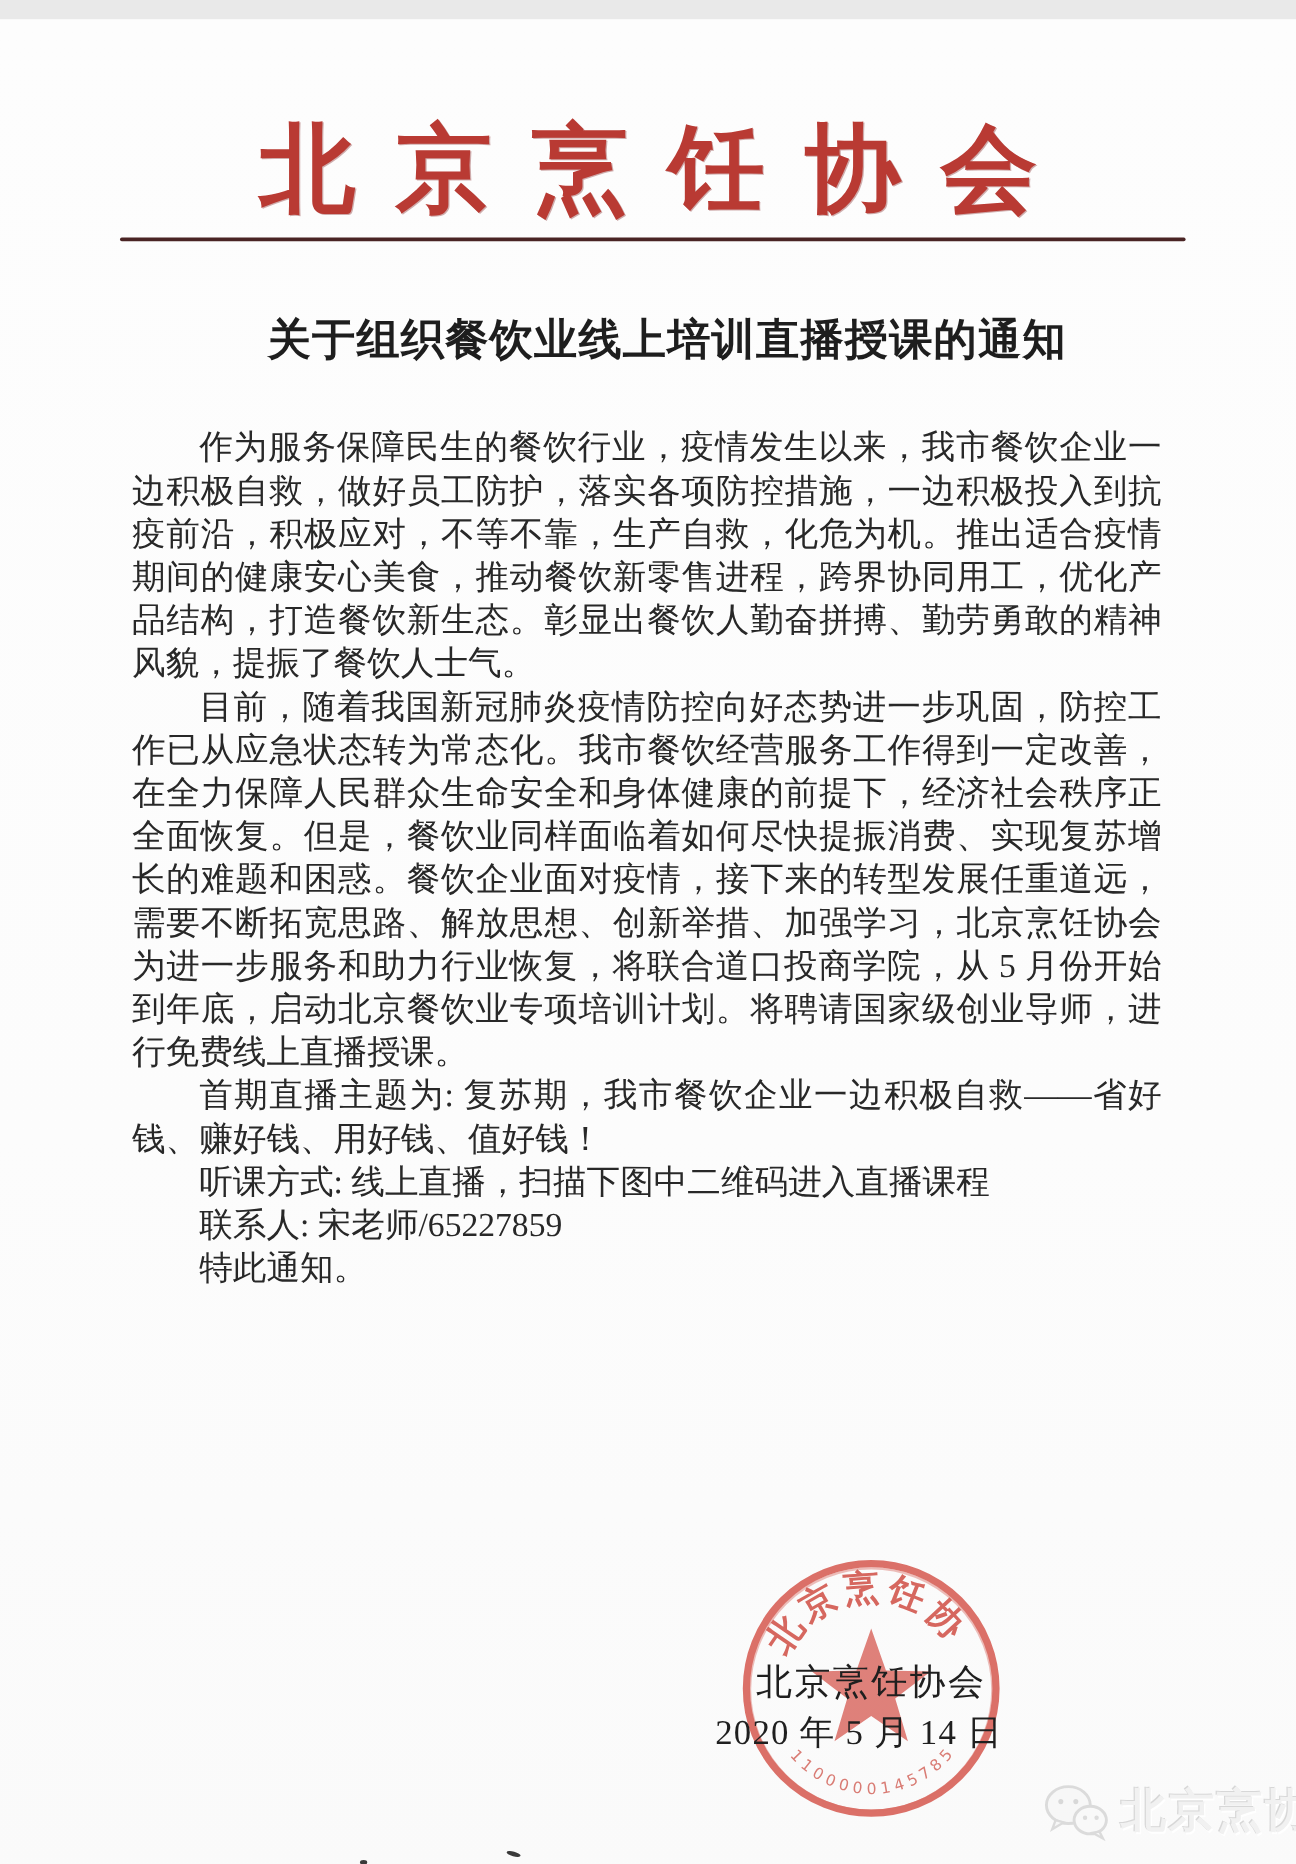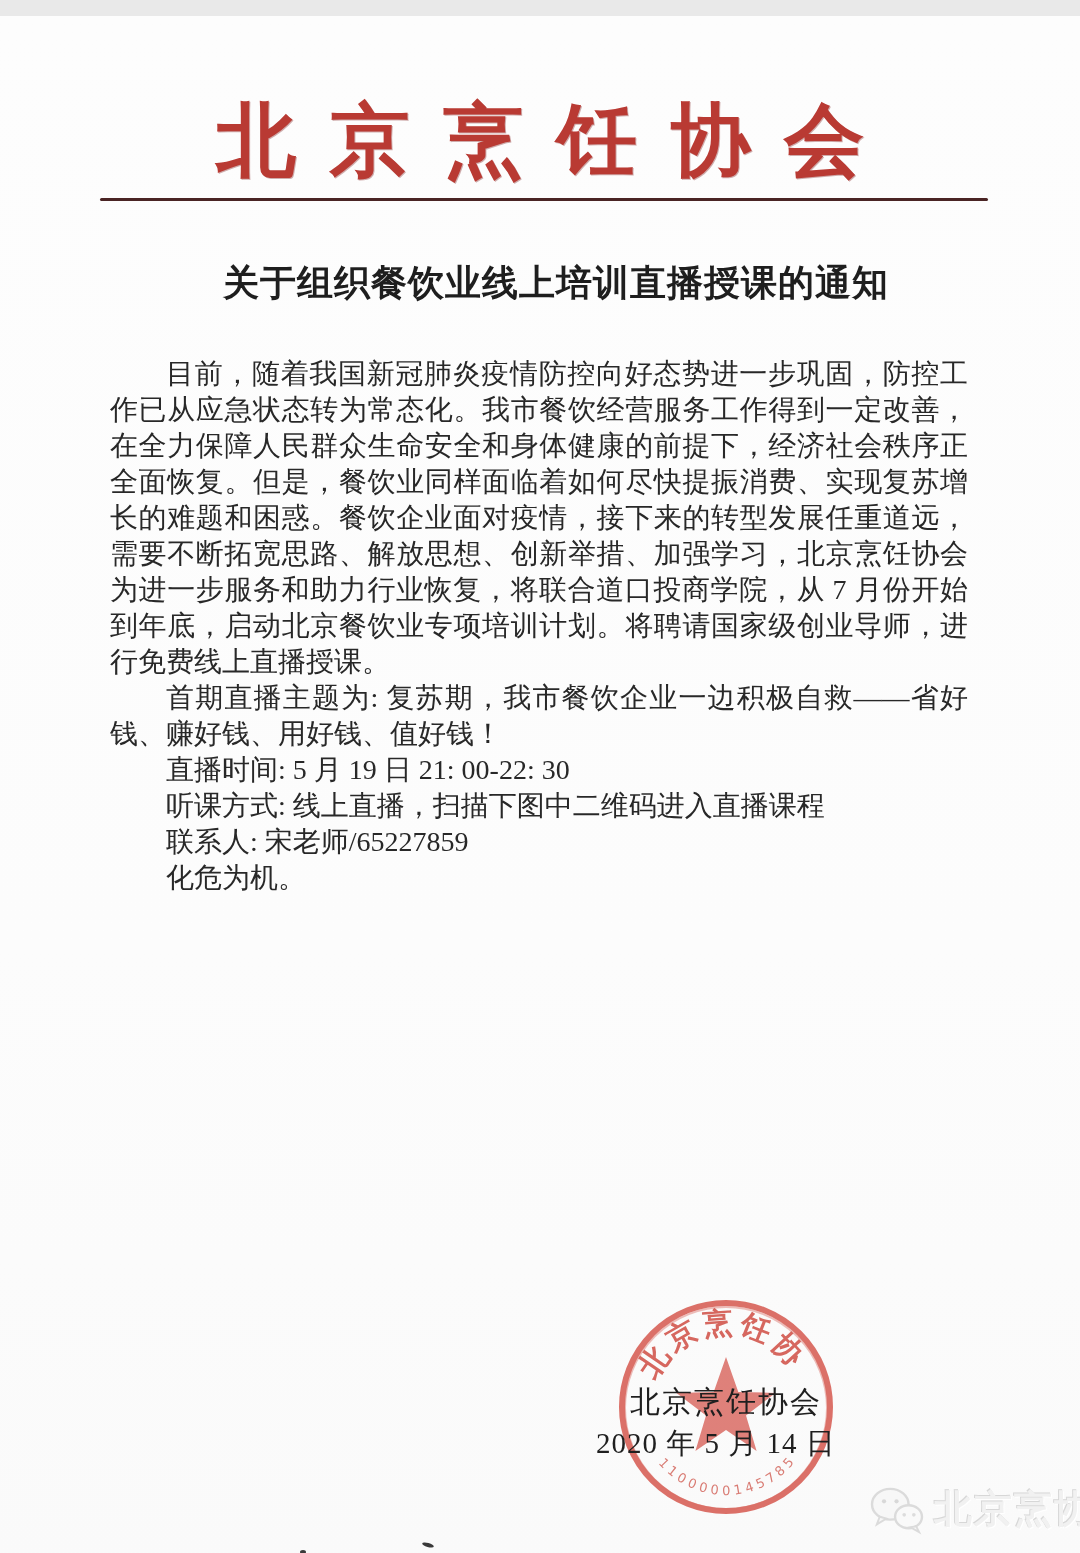--- a/index.html
+++ b/index.html
@@ -82,26 +82,26 @@
 <body>
 
 <div class="page">
 
   <div class="org-name">北京烹饪协会</div>
   <div class="divider"></div>
 
   <div class="notice-title">关于组织餐饮业线上培训直播授课的通知</div>
 
   <div class="body-text">
-    <p>目前，随着我国新冠肺炎疫情防控向好态势进一步巩固，防控工作已从应急状态转为常态化。我市餐饮经营服务工作得到一定改善，在全力保障人民群众生命安全和身体健康的前提下，经济社会秩序正全面恢复。但是，餐饮业同样面临着如何尽快提振消费、实现复苏增长的难题和困惑。餐饮企业面对疫情，接下来的转型发展任重道远，需要不断拓宽思路、解放思想、创新举措、加强学习，北京烹饪协会为进一步服务和助力行业恢复，将联合道口投商学院，从 7 月份开始到年底，启动北京餐饮业专项培训计划。将聘请国家级创业导师，进行免费线上直播授课。</p>
+    <p>作为服务保障民生的餐饮行业，疫情发生以来，我市餐饮企业一边积极自救，做好员工防护，落实各项防控措施，一边积极投入到抗疫前沿，积极应对，不等不靠，生产自救，化危为机。推出适合疫情期间的健康安心美食，推动餐饮新零售进程，跨界协同用工，优化产品结构，打造餐饮新生态。彰显出餐饮人勤奋拼搏、勤劳勇敢的精神风貌，提振了餐饮人士气。</p>
+    <p>目前，随着我国新冠肺炎疫情防控向好态势进一步巩固，防控工作已从应急状态转为常态化。我市餐饮经营服务工作得到一定改善，在全力保障人民群众生命安全和身体健康的前提下，经济社会秩序正全面恢复。但是，餐饮业同样面临着如何尽快提振消费、实现复苏增长的难题和困惑。餐饮企业面对疫情，接下来的转型发展任重道远，需要不断拓宽思路、解放思想、创新举措、加强学习，北京烹饪协会为进一步服务和助力行业恢复，将联合道口投商学院，从 5 月份开始到年底，启动北京餐饮业专项培训计划。将聘请国家级创业导师，进行免费线上直播授课。</p>
     <p>首期直播主题为: 复苏期，我市餐饮企业一边积极自救——省好钱、赚好钱、用好钱、值好钱！</p>
-    <p class="detail">直播时间: 5 月 19 日 21: 00-22: 30</p>
     <p class="detail">听课方式: 线上直播，扫描下图中二维码进入直播课程</p>
     <p class="detail">联系人: 宋老师/65227859</p>
-    <p class="detail">化危为机。</p>
+    <p class="detail">特此通知。</p>
   </div>
 
   <svg class="seal" viewBox="0 0 240 240" xmlns="http://www.w3.org/2000/svg" xmlns:xlink="http://www.w3.org/1999/xlink">
     <defs>
       <path id="seal-top-arc" d="M 48 98 A 76 76 0 0 1 192 98"></path>
       <path id="seal-bottom-arc" d="M 37.3 150.1 A 88 88 0 0 0 202.7 150.1"></path>
     </defs>
     <circle cx="120" cy="120" r="104" fill="none" stroke="#d24a40" stroke-width="6" opacity="0.85"></circle>
     <circle cx="120" cy="121" r="101" fill="none" stroke="#d8635a" stroke-width="2" opacity="0.45"></circle>
     <polygon points="120,70 107.7,105 70.5,105.9 100,128.5 89.4,164.1 120,143 150.6,164.1 140,128.5 169.5,105.9 132.3,105" fill="#d24a40" opacity="0.75"></polygon>

